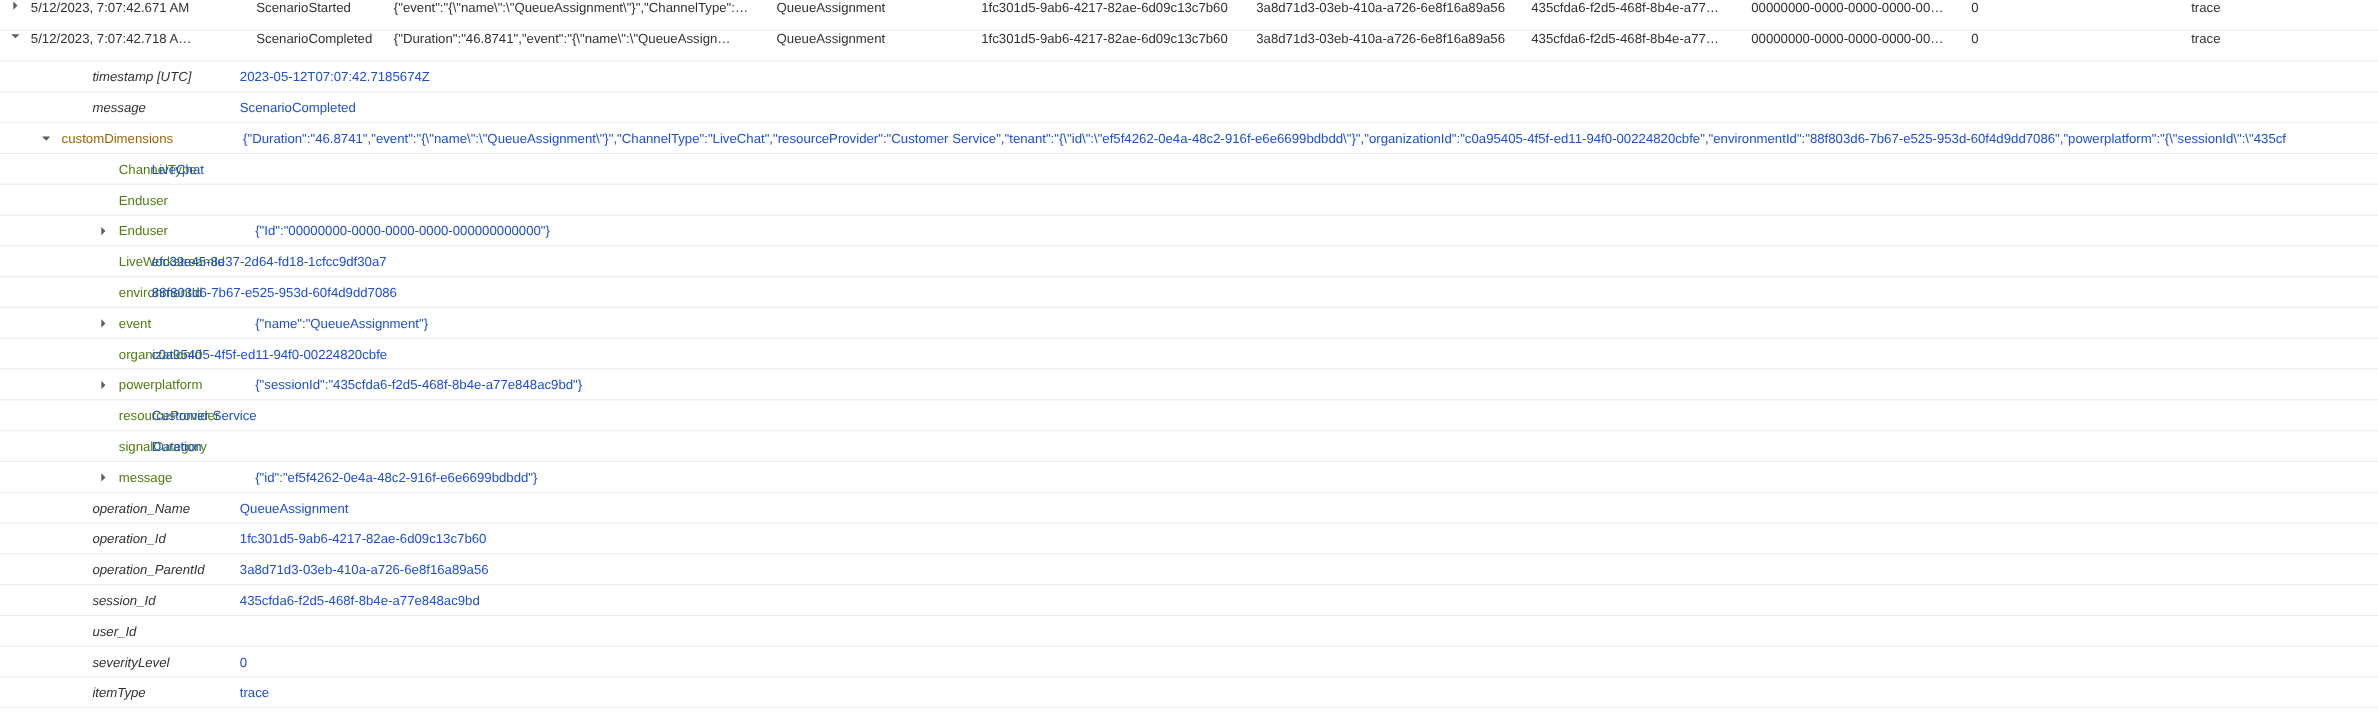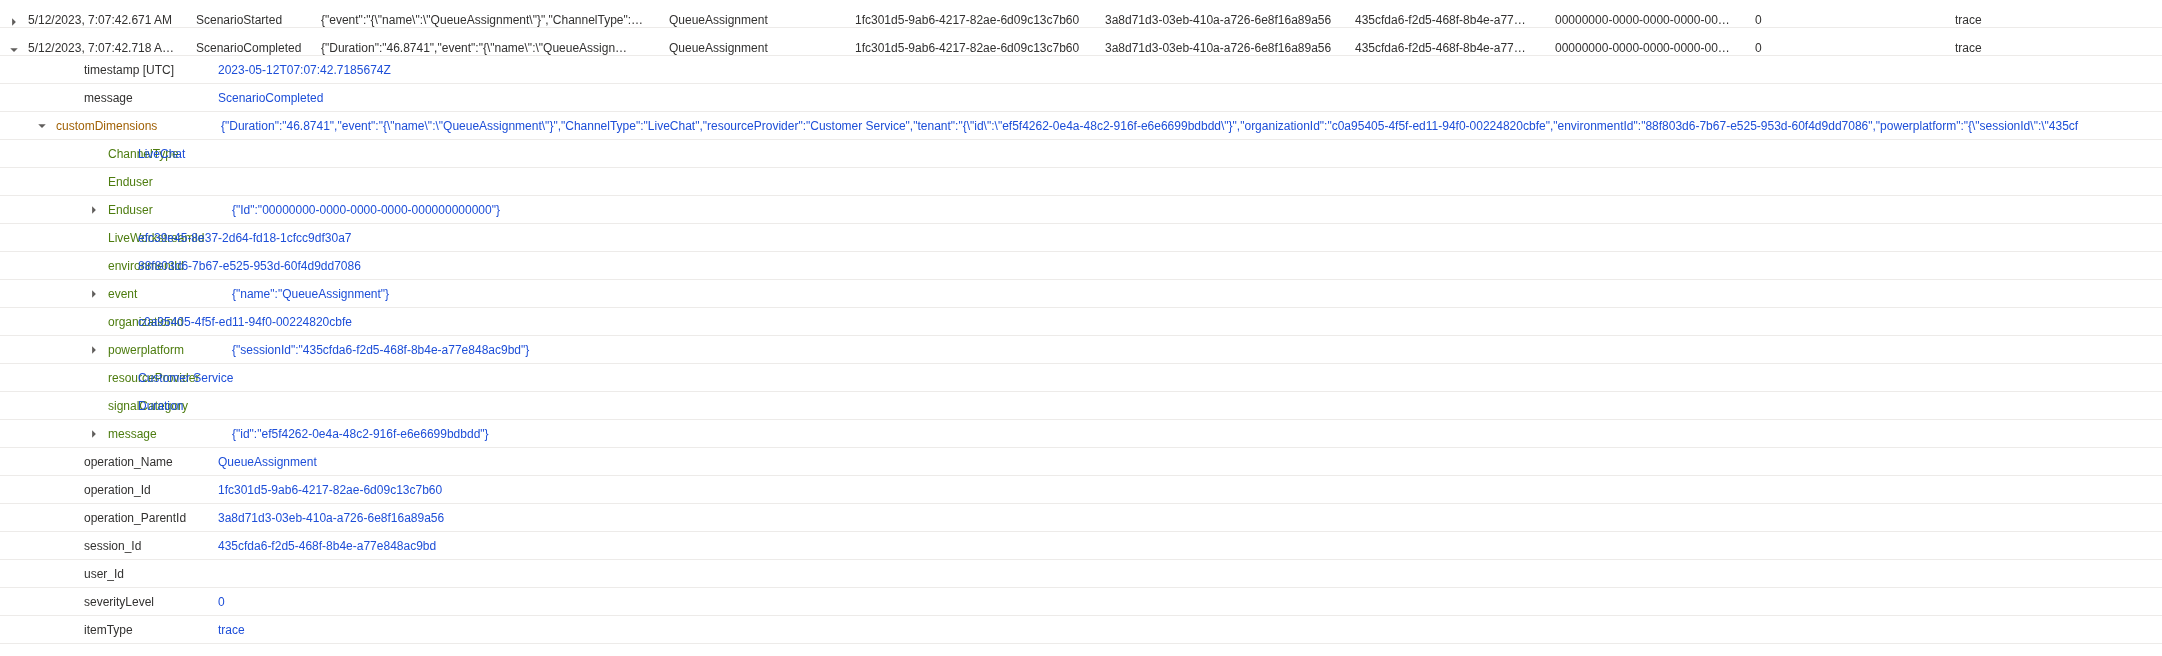--- a/index.html
+++ b/index.html
@@ -5,40 +5,40 @@
     * { margin: 0; padding: 0; box-sizing: border-box; }
     body {
       font-family: 'Segoe UI', Tahoma, Geneva, Verdana, sans-serif;
       font-size: 12px;
       color: #323130;
       background: #fff;
       overflow-x: auto;
     }
     .table-row {
       display: flex;
-      align-items: flex-end;
+      align-items: flex-start;
       border-bottom: 1px solid #edebe9;
       min-height: 28px;
       white-space: nowrap;
     }
     .chevron-cell {
       width: 28px;
       display: flex;
       align-items: center;
       justify-content: center;
       flex-shrink: 0;
     }
     .chevron {
       width: 10px;
       height: 10px;
       display: inline-block;
       color: #605e5c;
     }
     .col-timestamp { width: 168px; flex-shrink: 0; }
-    .col-message { width: 125px; flex-shrink: 0; }
+    .col-message { width: 125px; flex-shrink: 0; margin-left: 37px; }
     .col-dimensions { width: 348px; flex-shrink: 0; overflow: hidden; text-overflow: ellipsis; }
     .col-opname { width: 186px; flex-shrink: 0; }
     .col-opid { width: 250px; flex-shrink: 0; }
     .col-parentid { width: 250px; flex-shrink: 0; }
     .col-sessionid { width: 200px; flex-shrink: 0; overflow: hidden; text-overflow: ellipsis; }
     .col-userid { width: 200px; flex-shrink: 0; overflow: hidden; text-overflow: ellipsis; }
     .col-severity { width: 200px; flex-shrink: 0; }
     .col-itemtype { width: 120px; flex-shrink: 0; }
     .detail-row {
       display: flex;
@@ -47,21 +47,21 @@
       min-height: 28px;
       white-space: nowrap;
     }
     .detail-indent-1 { padding-left: 28px; }
     .detail-chevron-2 { width: 28px; margin-left: 28px; display: flex; align-items: center; justify-content: center; flex-shrink: 0; }
     .detail-chevron-3 { width: 28px; margin-left: 80px; display: flex; align-items: center; justify-content: center; flex-shrink: 0; }
     .detail-label-1 { width: 160px; flex-shrink: 0; color: #323130; }
     .detail-label-2 { width: 135px; flex-shrink: 0; color: #a16207; }
     .detail-label-3 { width: 94px; flex-shrink: 0; color: #4d7c0f; }
     .detail-value { flex: 1; color: #1d4ed8; overflow: hidden; text-overflow: ellipsis; padding-left: 30px; }
-    .pad-l2 { padding-left: 56px; }
+    .pad-l2 { padding-left: 56px; font-style: italic; }
     .pad-l3 { padding-left: 108px; }
     .ellipsis { overflow: hidden; text-overflow: ellipsis; }
   </style>
 </head>
 <body>
 
 <div class="table-row">
   <div class="chevron-cell">
     <svg class="chevron" viewBox="0 0 16 16">
         <path fill="currentColor" d="M5 2l6 6-6 6z"></path>

